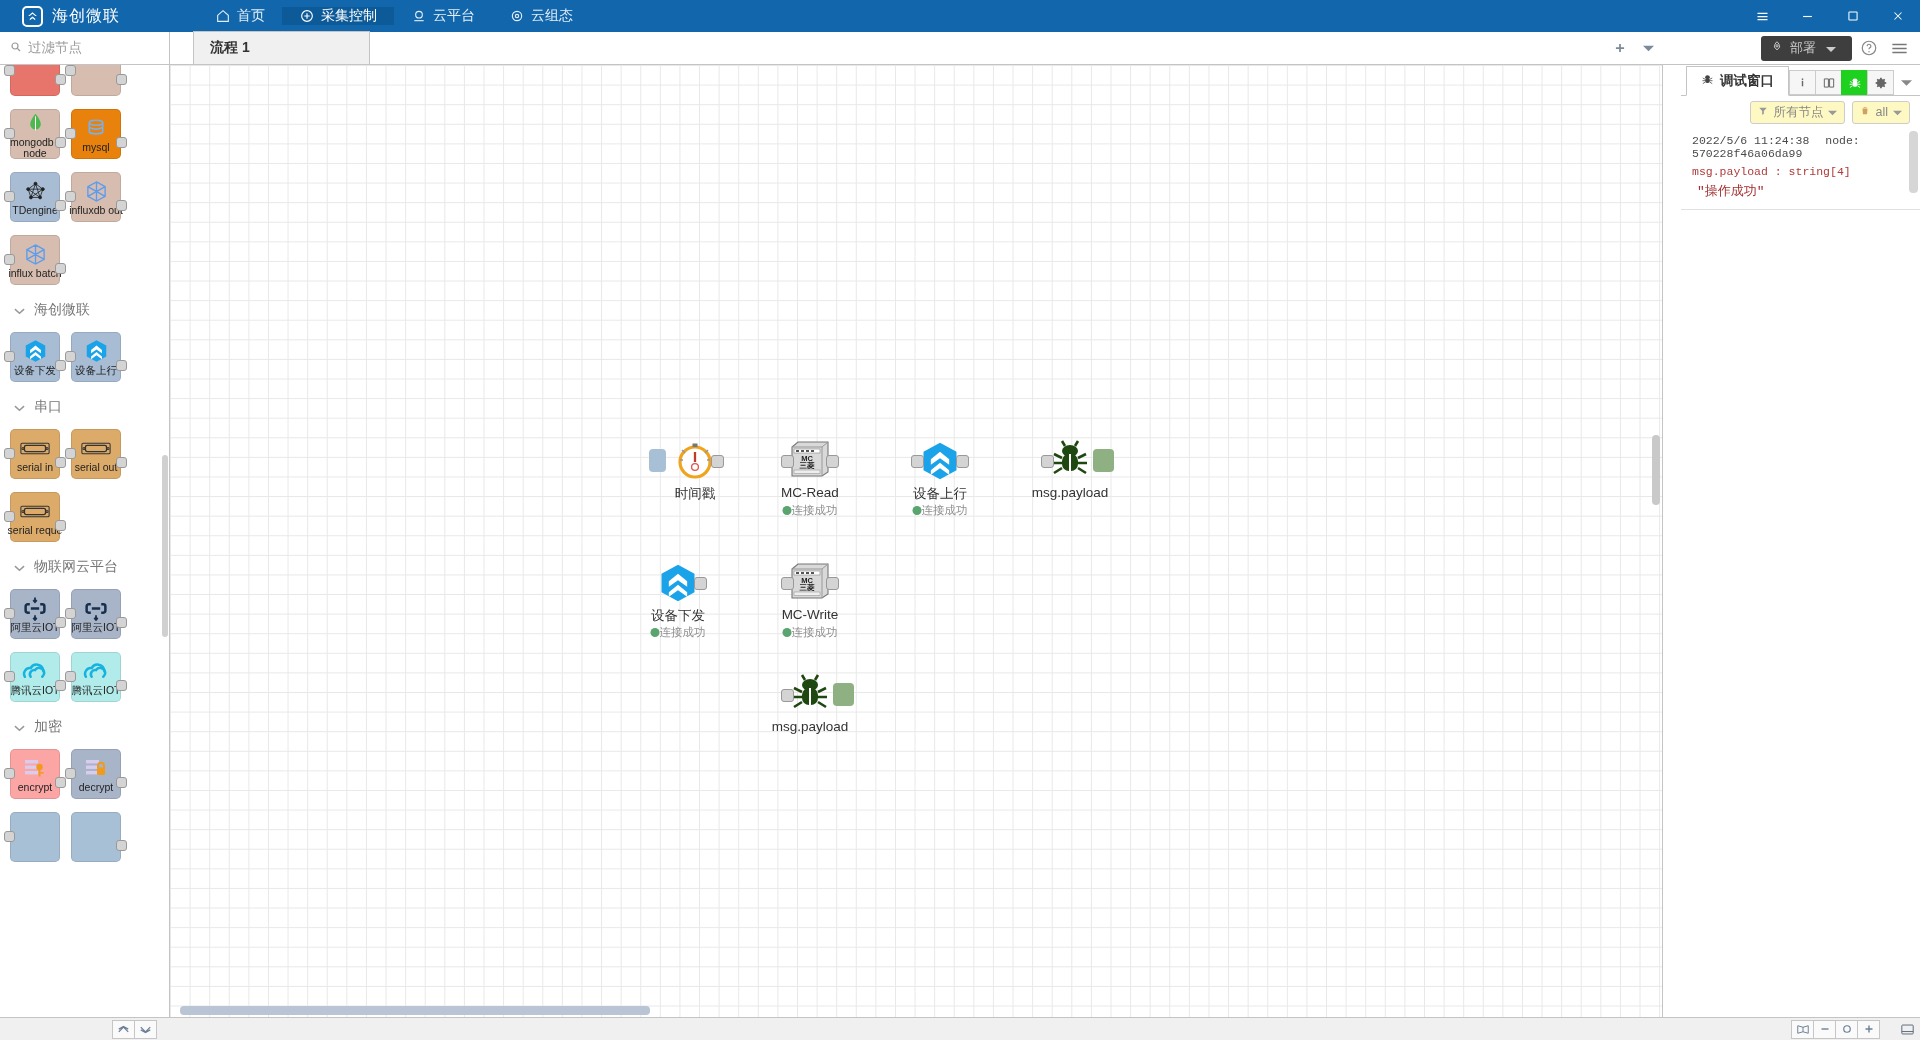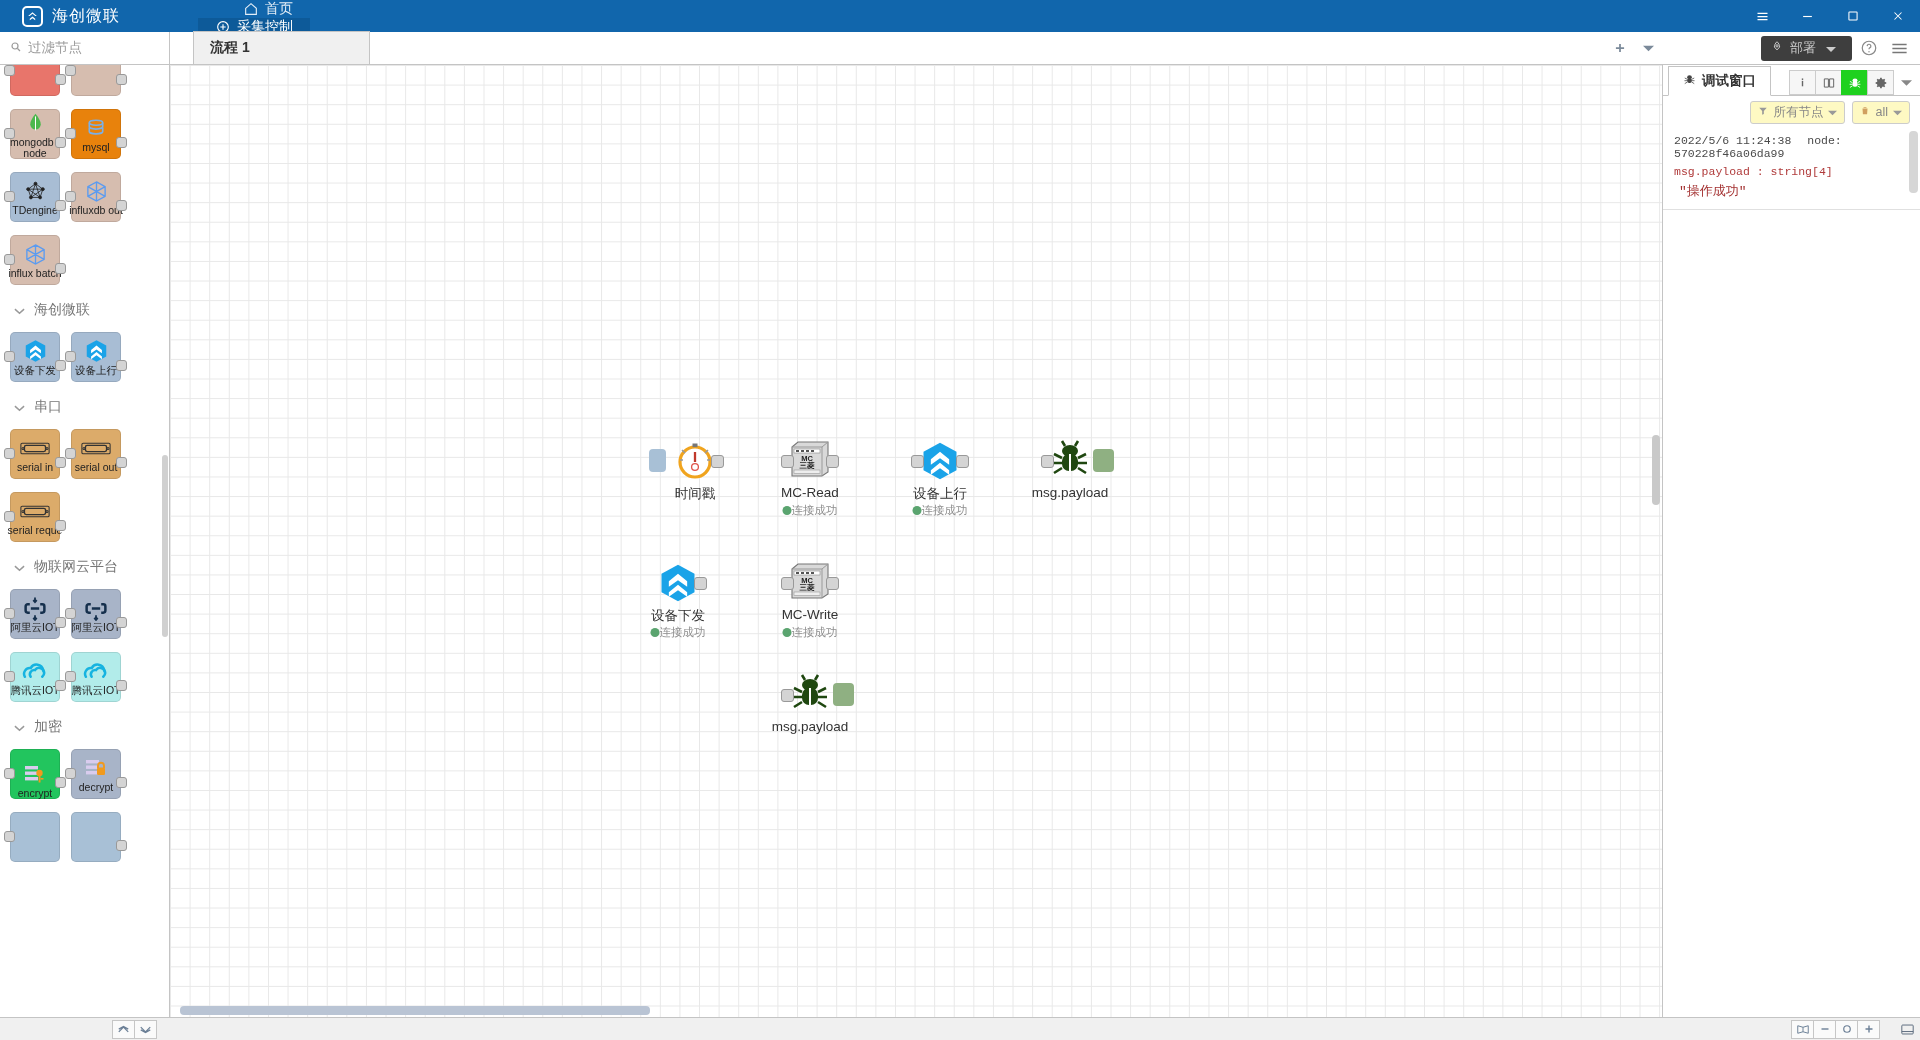--- a/index.html
+++ b/index.html
@@ -13,21 +13,21 @@
   #titlebar {
     height: 32px; background: #1166ac; display: flex; align-items: stretch;
     color: #fff; user-select: none;
   }
   #brand { display: flex; align-items: center; gap: 9px; padding: 0 16px 0 22px; }
   #brand .logo-box {
     width: 21px; height: 21px; border: 2px solid #fff; border-radius: 5px;
     display: flex; align-items: center; justify-content: center;
   }
   #brand .brand-text { font-size: 16px; letter-spacing: 1px; }
-  #nav { display: flex; align-items: flex-end; margin-left: 62px; flex-direction: column; }
+  #nav { display: flex; align-items: center; margin-left: 62px; }
   .nav-item {
     display: flex; align-items: center; gap: 6px; padding: 0 17px;
     font-size: 14px; color: #e4eef7; cursor: pointer;
   }
   .nav-item.active { background: #0d5a99; color: #fff; }
   .nav-ico { width: 16px; height: 16px; display: block; }
   #win-spacer { flex: 1; }
   #wincontrols { display: flex; align-items: stretch; }
   .wc {
     width: 45px; display: flex; align-items: center; justify-content: center;
@@ -166,21 +166,21 @@
     background: #b9c4d4; border-radius: 4px;
   }
   #canvas-vscroll {
     position: absolute; right: 2px; top: 370px; width: 8px; height: 70px;
     background: #c9c9c9; border-radius: 4px;
   }
 
   
   #sidebar {
     width: 258px; background: #fff; border-left: 1px solid #c4c4c4;
-    display: flex; flex-direction: column;
+    display: flex; flex-direction: column; padding-left: 18px;
   }
   #sb-tabs {
     display: flex; align-items: flex-end; height: 31px;
     border-bottom: 1px solid #c4c4c4; background: #fff; padding-left: 5px;
   }
   .sb-tab {
     height: 30px; display: flex; align-items: center; gap: 6px;
     padding: 0 14px; font-size: 13.5px; color: #333; font-weight: bold;
     border: 1px solid #c4c4c4; border-bottom: 1px solid #fff;
     background: #fff; margin-bottom: -1px; cursor: pointer;
@@ -586,21 +586,21 @@
 
       <div class="pal-cat">
         <span>
           <svg width="11" height="8" viewBox="0 0 12 8" fill="none" stroke="#999" stroke-width="1.6">
               <path d="M1 2 L6 6.5 L11 2"></path>
             </svg>
         </span>
         <span>加密</span>
       </div>
       <div class="pal-grid">
-        <div class="pal-node" style="background:#22c55e;justify-content:flex-end;">
+        <div class="pal-node" style="background:#fca5a5;">
           <span class="port pin"></span>
           <span class="port pout"></span>
           <span class="pal-ico">
             <svg width="26" height="22" viewBox="0 0 26 22">
                 <rect x="3" y="3" width="13" height="3.4" fill="#d9ccee"></rect>
                 <rect x="3" y="8.5" width="13" height="3.4" fill="#d9ccee"></rect>
                 <rect x="3" y="14" width="13" height="3.4" fill="#d9ccee"></rect>
                 <circle cx="17.5" cy="10" r="3.2" fill="#f09a1e"></circle>
                 <rect x="16.6" y="11" width="1.9" height="8.5" fill="#f09a1e"></rect>
                 <rect x="18.5" y="15" width="3" height="1.6" fill="#f09a1e"></rect>

